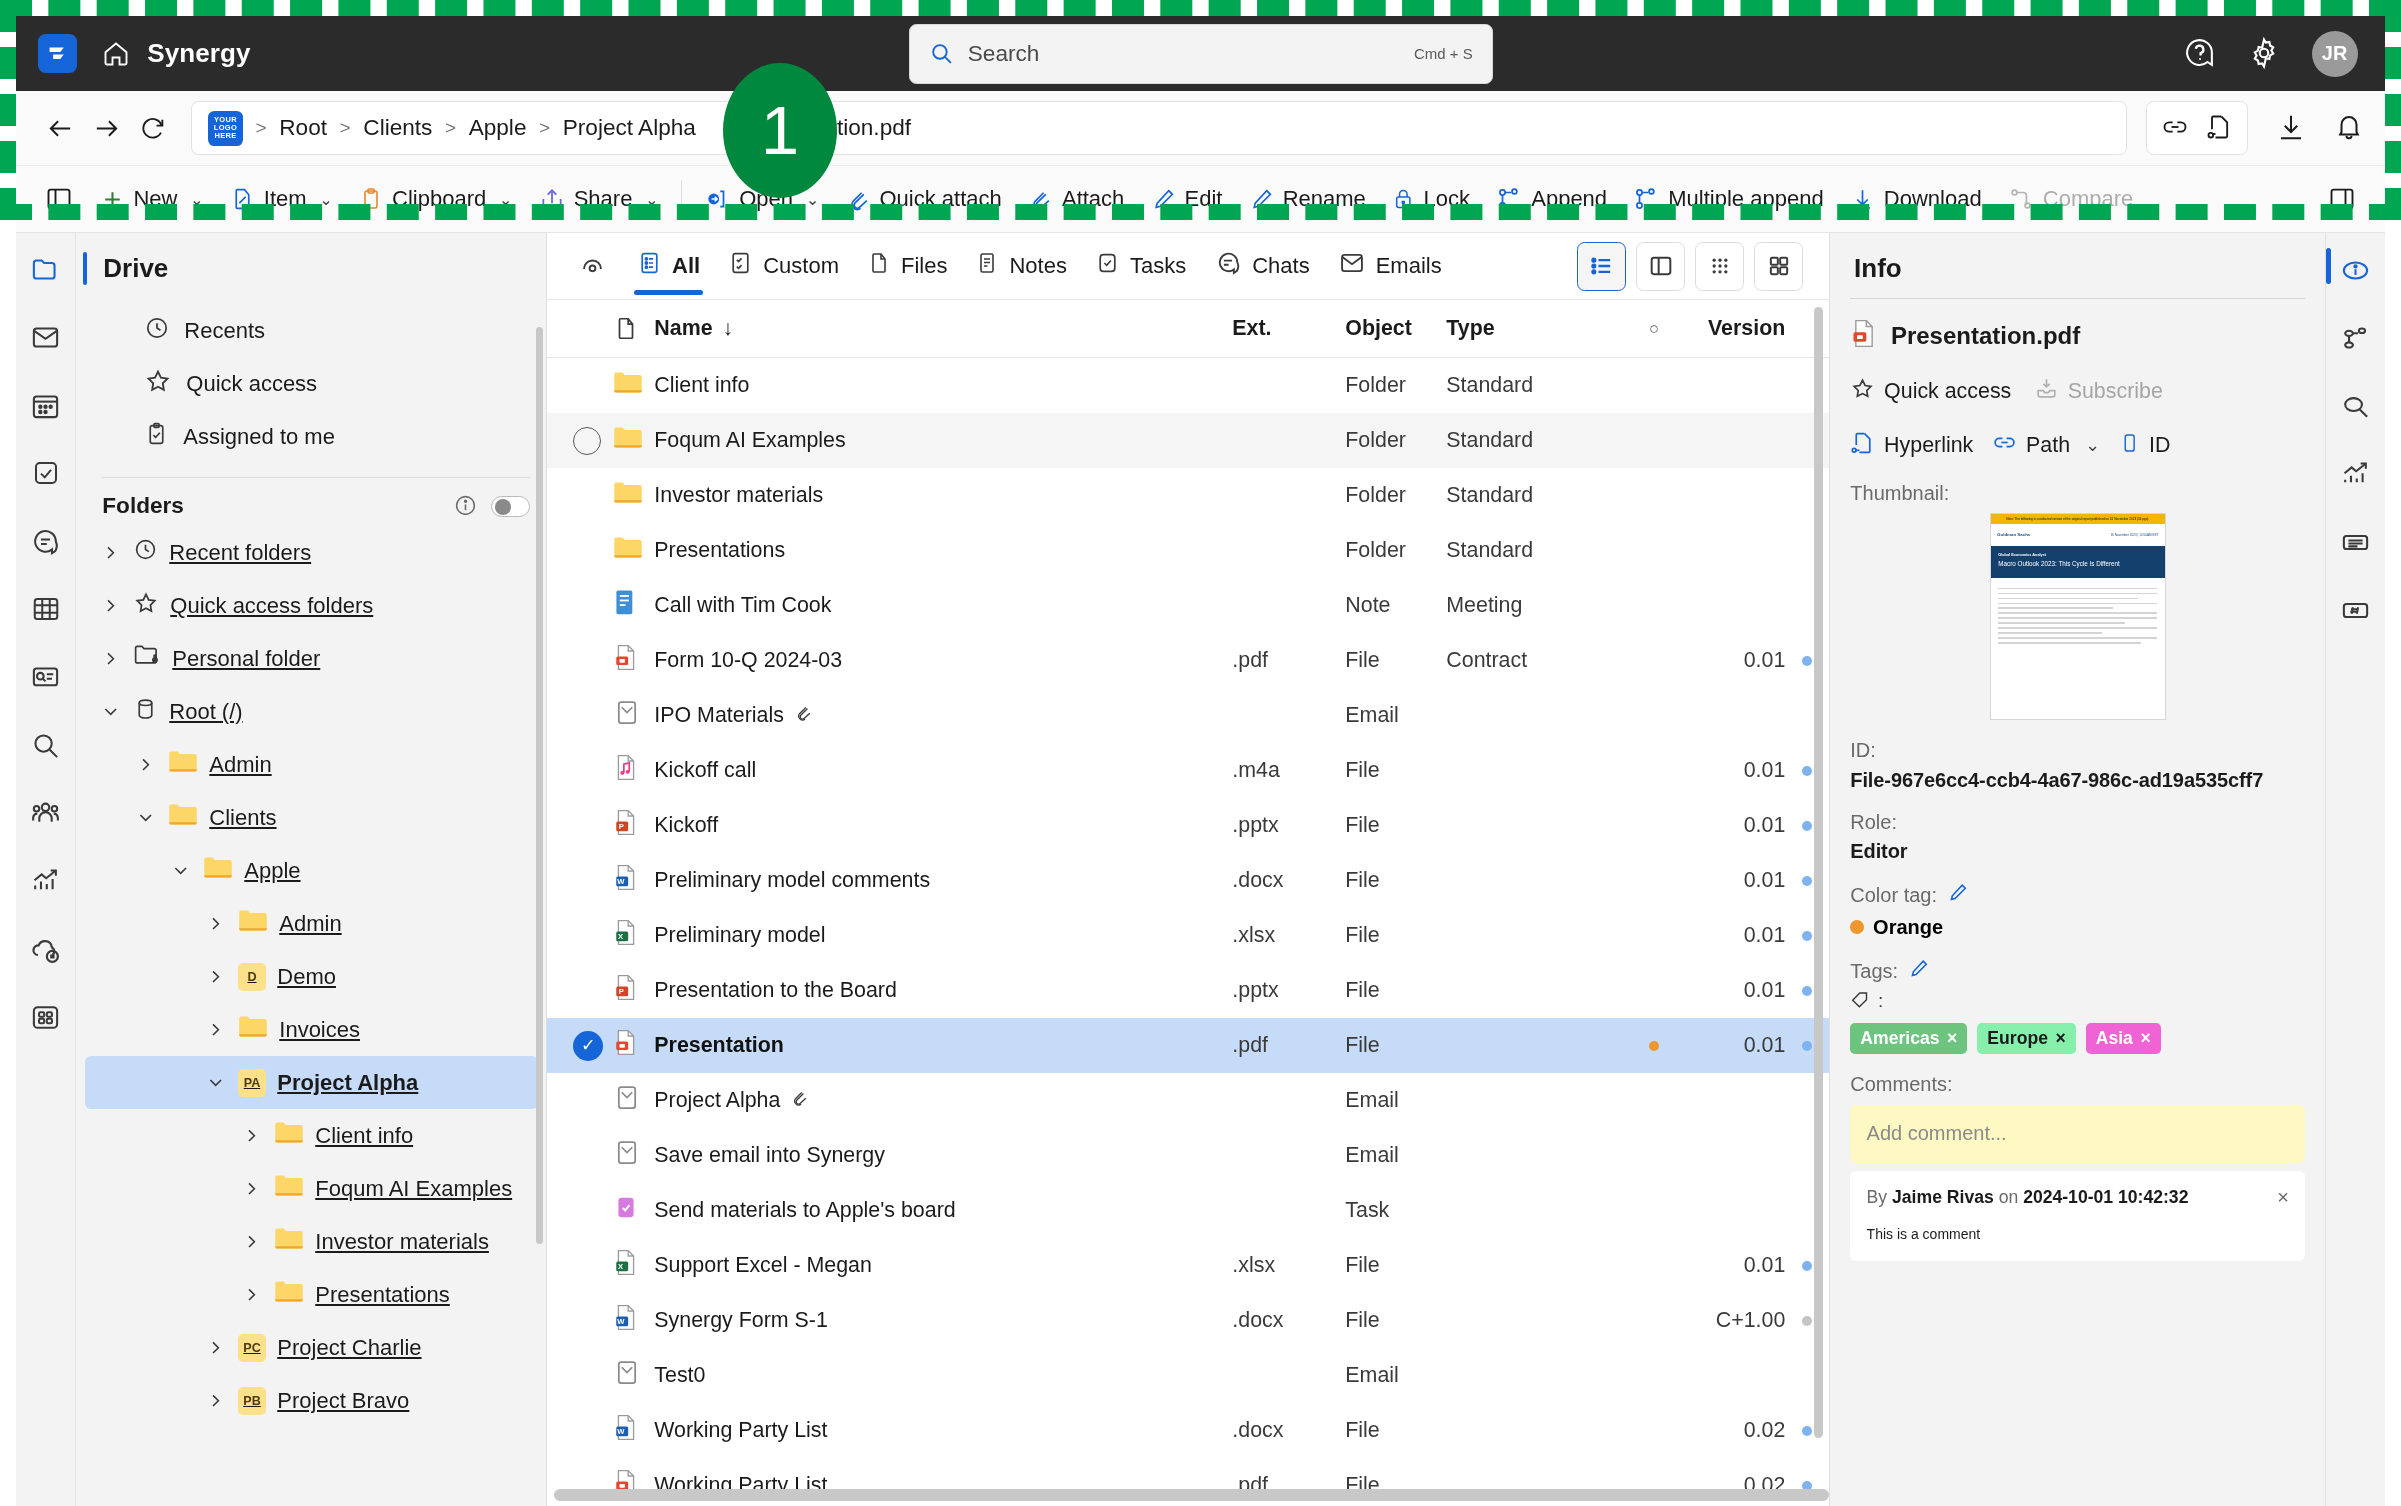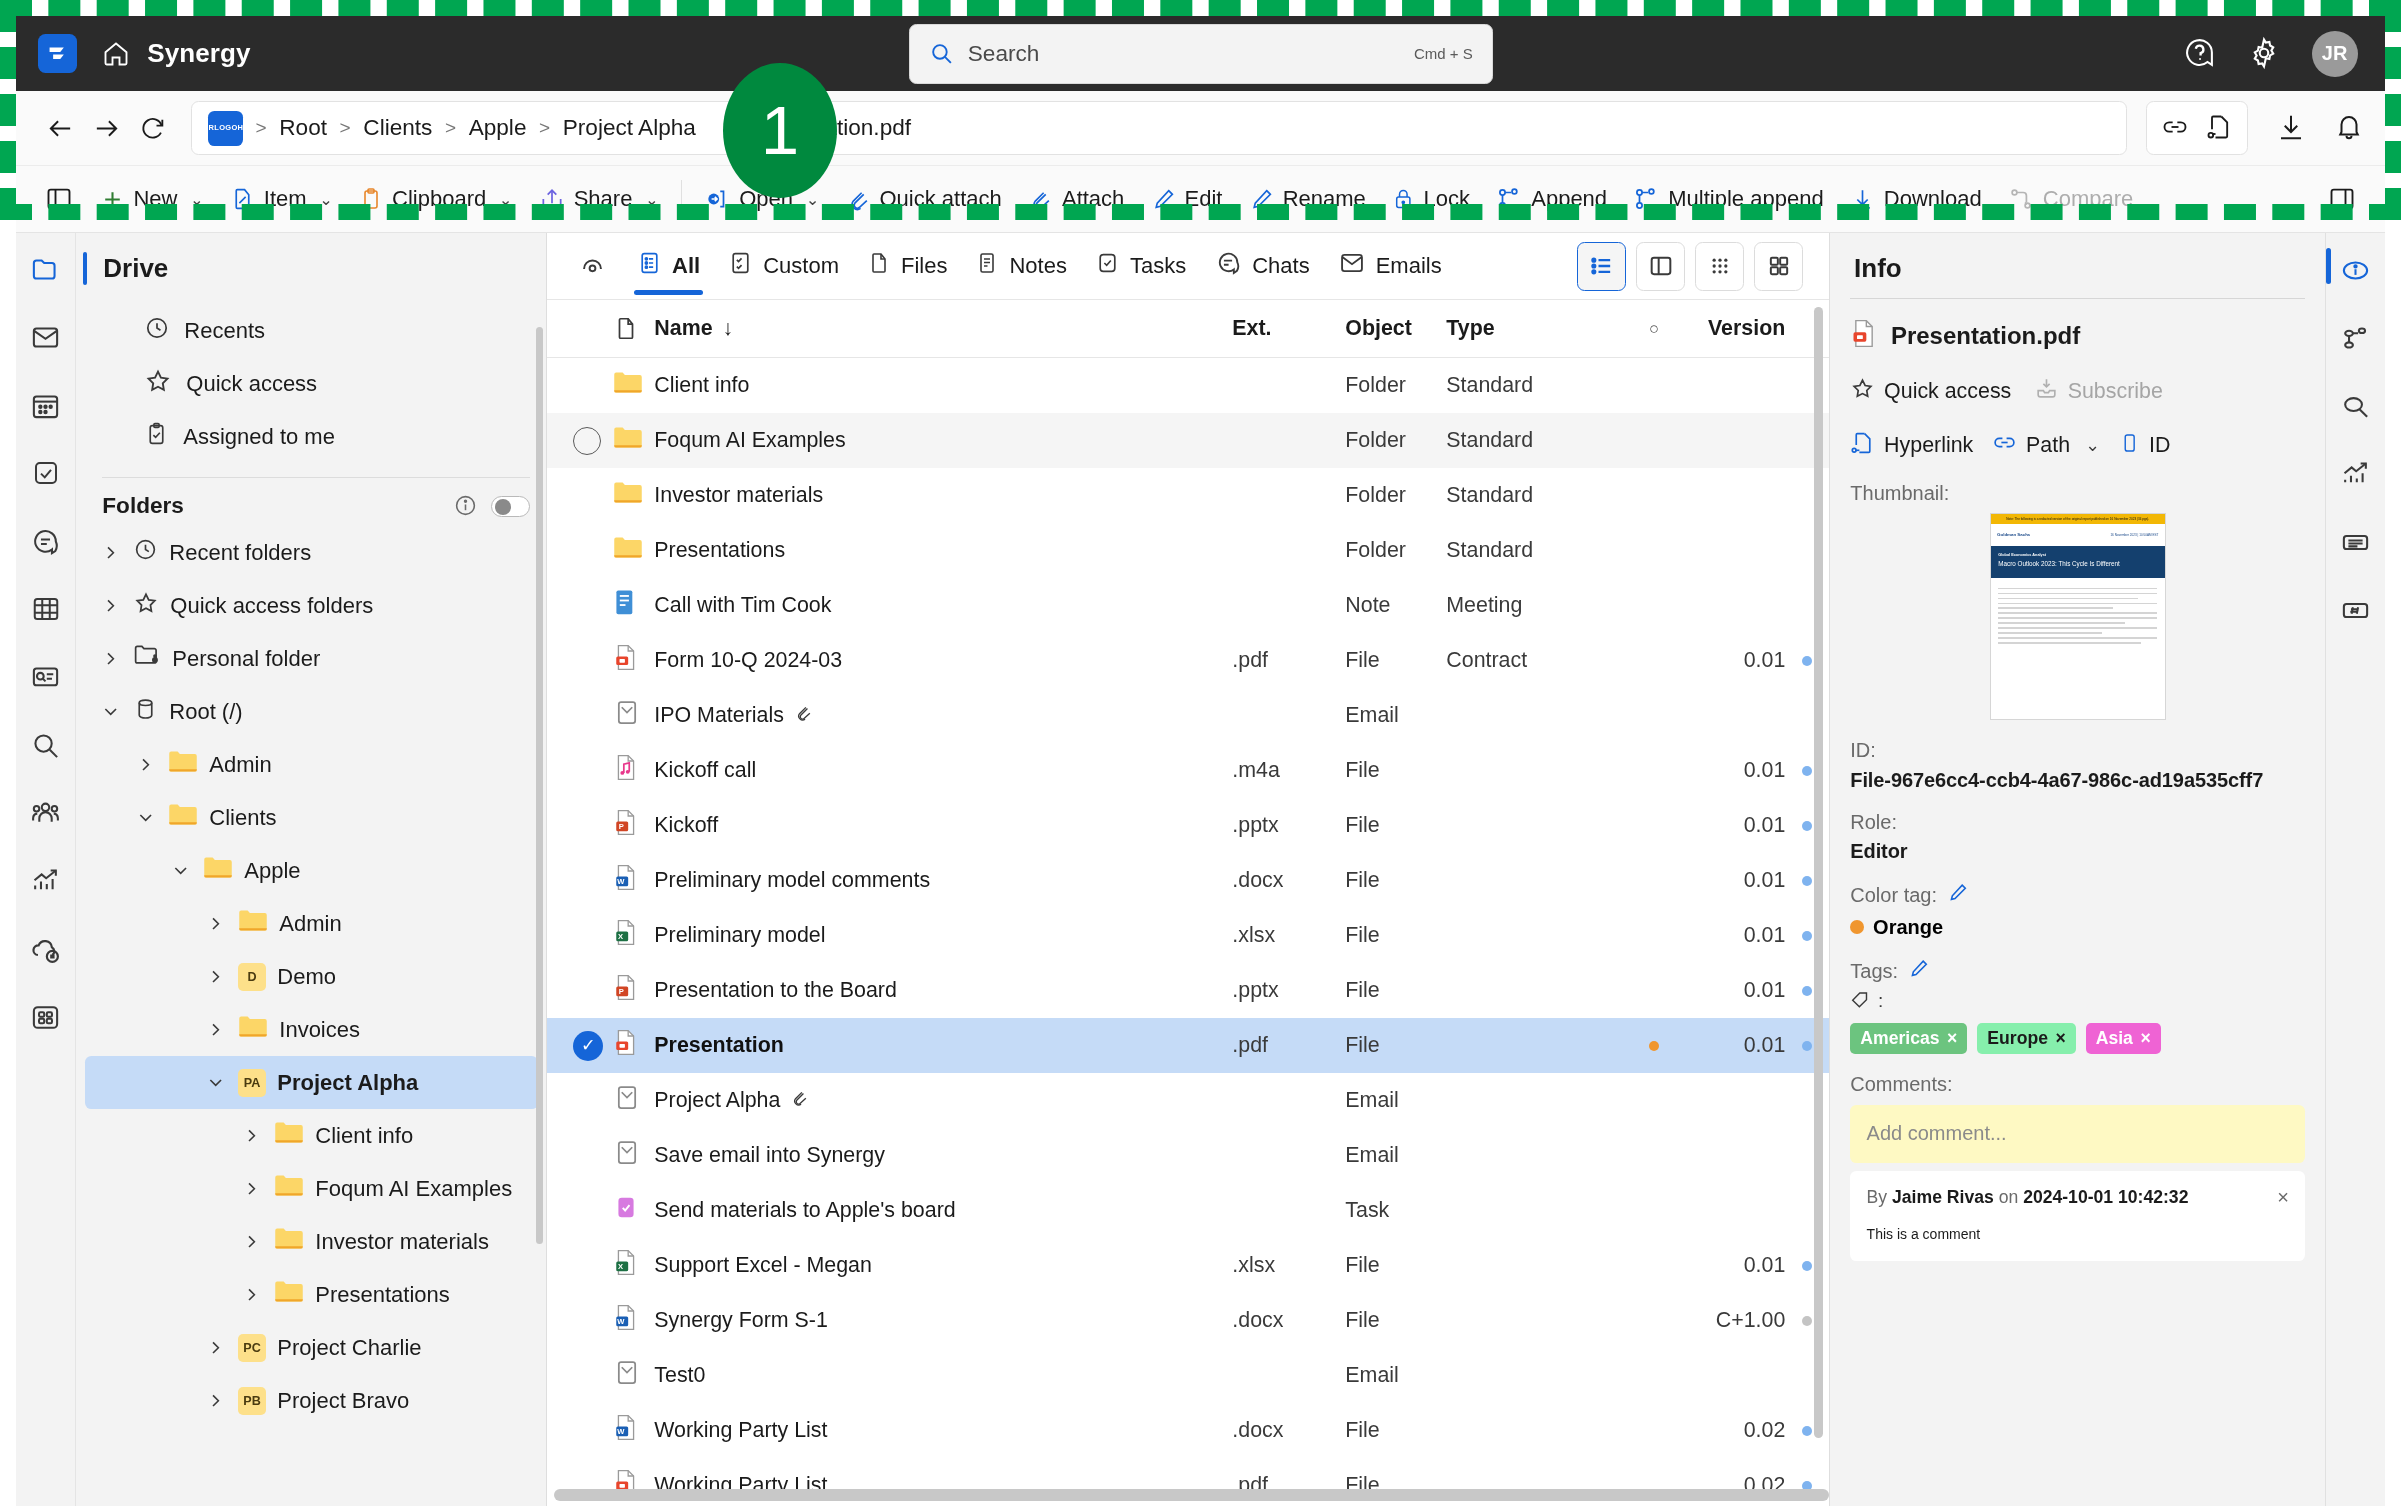--- a/index.html
+++ b/index.html
@@ -59,21 +59,21 @@
   }
   .navbtn { width: 46px; height: 46px; display: flex; align-items: center; justify-content: center; }
   .crumbbar {
     flex: 1; height: 54px; margin-left: 15px; background: #fff;
     border: 0.6px solid #e2e2e2; border-radius: 7.5px;
     display: flex; align-items: center; padding: 0 16.3px; gap: 12.6px; overflow: hidden;
   }
   .logo-badge {
     width: 35px; height: 35px; background: #1565d8; border-radius: 6.3px; flex: none;
     color: #fff; font-size: 7.5px; font-weight: 700; line-height: 1.05;
-    display: flex; flex-direction: row; align-items: center; justify-content: center;
+    display: flex; flex-direction: column; align-items: center; justify-content: center;
     letter-spacing: 0.3px;
   }
   .crumb { font-size: 22.6px; color: #1b1b1b; white-space: nowrap; }
   .crumb-sep { font-size: 19px; color: #777; }
   .crumb-current { font-size: 22.6px; color: #1b1b1b; }
   .bcrow-right { display: flex; align-items: center; gap: 28px; margin-left: 19px; }
   .icon-pill {
     height: 54px; display: flex; align-items: center; gap: 16.3px;
     border: 0.6px solid #e2e2e2; border-radius: 7.5px; padding: 0 14px; background: #fff;
   }
@@ -122,20 +122,21 @@
     border-radius: 12.6px; position: relative; margin-left: 12.6px;
   }
   .toggle::after {
     content: ""; position: absolute; left: 2.5px; top: 1.9px; width: 16.3px; height: 16.3px;
     background: #8a8a8a; border-radius: 50%;
   }
   .tree-row {
     display: flex; align-items: center; height: 53px; gap: 11.3px;
     font-size: 22px; color: #1b1b1b; border-radius: 6.3px; margin: 0 8.8px;
     padding-right: 6.3px;
+    text-decoration: underline;
   }
   .tree-row.sel { background: #c5dbf7; font-weight: 700; }
   .chev { width: 22.6px; display: flex; align-items: center; justify-content: center; flex: none; }
   .proj-badge {
     width: 28px; height: 28px; background: #fde08a; border-radius: 5px; flex: none;
     font-size: 12.6px; font-weight: 700; color: #4a3b10;
     display: flex; align-items: center; justify-content: center;
   }
   .nav-scroll {
     position: absolute; right: 3.8px; top: 94px; width: 6.3px; height: 917px;

